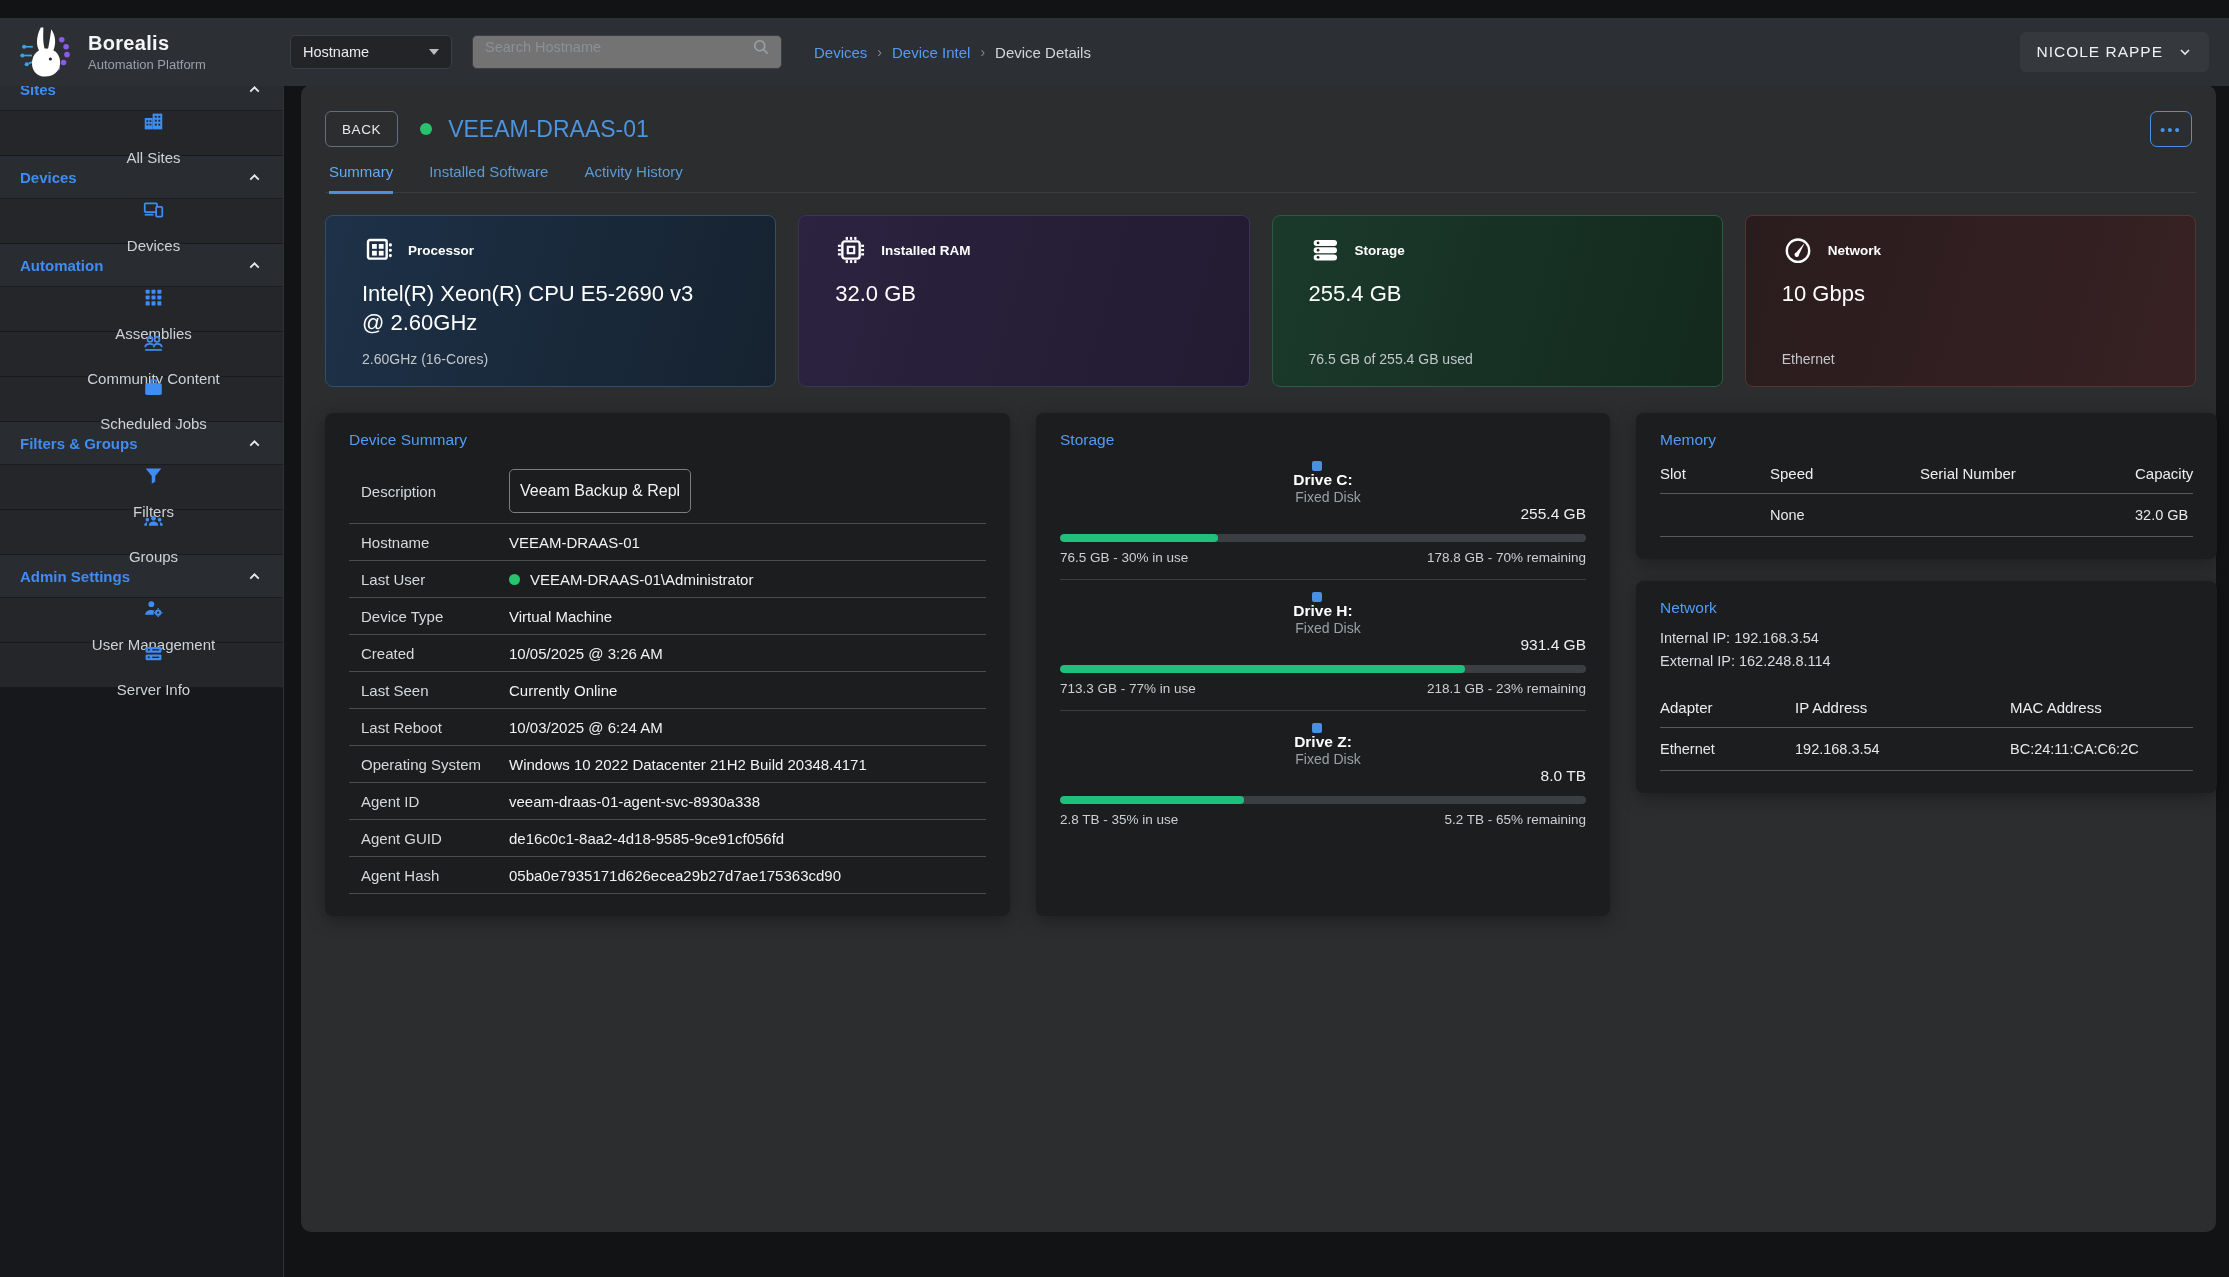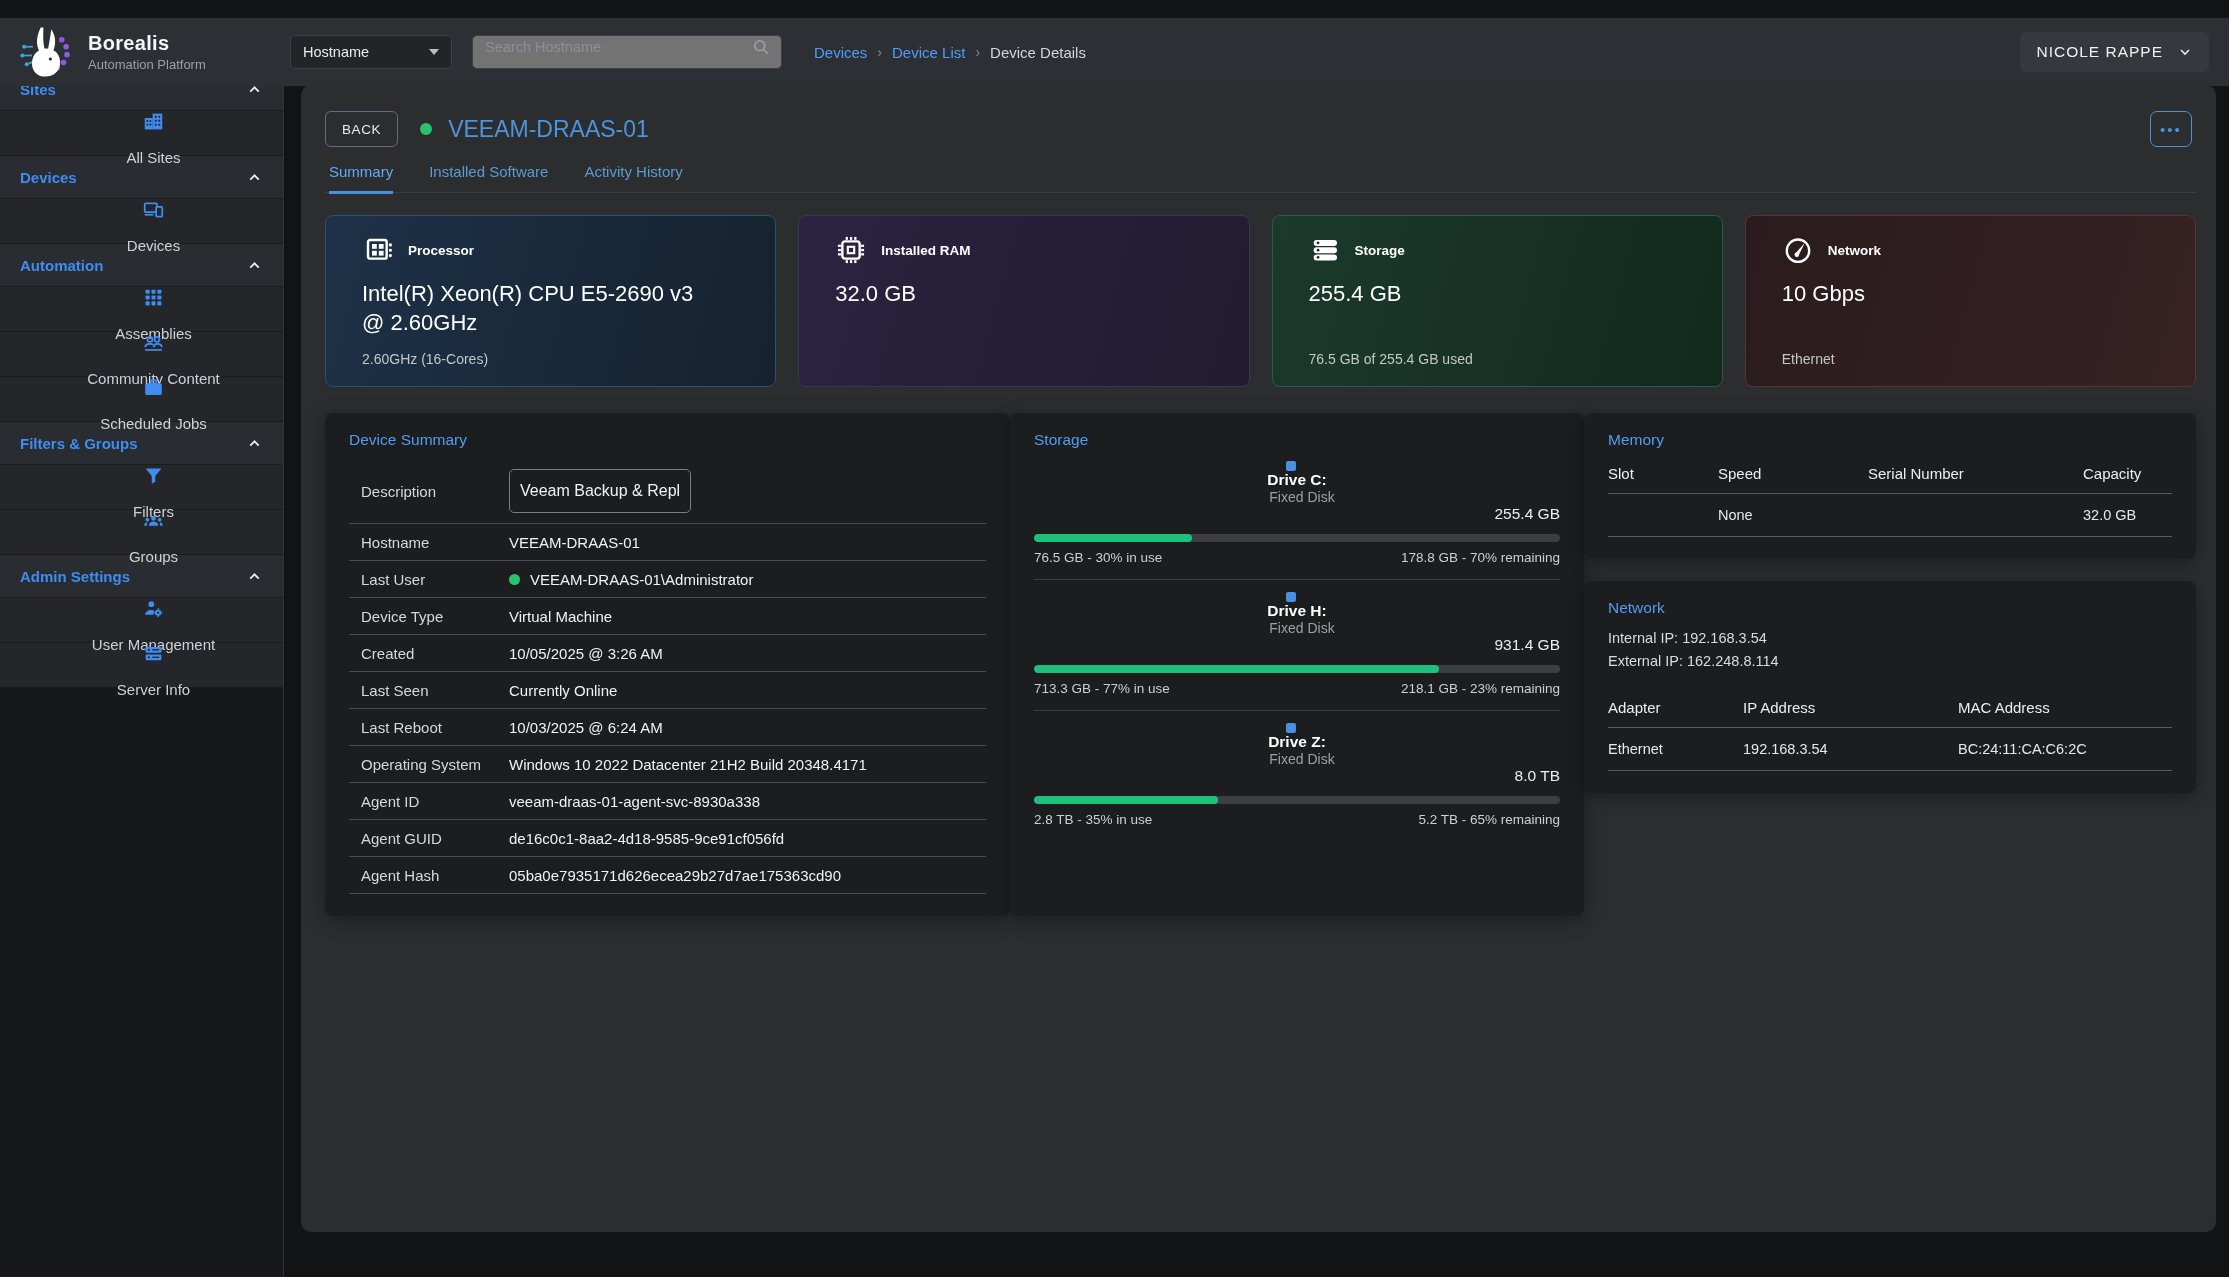--- a/index.html
+++ b/index.html
@@ -46,21 +46,21 @@
   .stat-card.blue   { background:linear-gradient(105deg,#1d3148 0%,#16222f 100%); border-color:#2e4f6e; }
   .stat-card.purple { background:linear-gradient(105deg,#2b2340 0%,#221b31 100%); border-color:#3c3356; }
   .stat-card.green  { background:linear-gradient(105deg,#1b3a2b 0%,#13291e 100%); border-color:#2d5a42; }
   .stat-card.red    { background:linear-gradient(105deg,#2a1c1e 0%,#372123 100%); border-color:#573336; }
   .sc-head { display:flex; align-items:center; gap:14px; }
   .sc-label { font-size:13.5px; font-weight:bold; color:#ffffff; }
   .sc-value { margin-top:14px; font-size:22px; color:#ffffff; line-height:1.3; max-width:95%; }
   .sc-footer { margin-top:auto; font-size:14px; color:#c3c7ca; min-height:17px; }
 
   
-  .content-row { margin-top:26px; display:flex; align-items:stretch; }
+  .content-row { margin-top:26px; display:flex; gap:26px; align-items:stretch; }
   .panel { background:#1b1d1f; border-radius:8px; padding:18px 24px 22px; box-shadow:0 4px 18px rgba(0,0,0,0.35); }
   .panel-title { color:#549bf5; font-size:15.5px; }
 
   .summary-panel { width:685px; flex:none; }
   .sum-rows { margin-top:10px; }
   .sum-row { display:flex; align-items:center; min-height:37px; border-bottom:1px solid #4a4c4f; padding:6px 0 6px 12px; }
   .sum-row.desc { padding:10px 0 10px 12px; }
   .sum-label { width:148px; flex:none; font-size:15px; color:#d6d9db; }
   .sum-value { font-size:15px; color:#f0f2f3; display:flex; align-items:center; gap:10px; }
   .desc-input { width:182px; height:44px; background:transparent; border:1px solid #7a7d82; border-radius:5px; color:#f0f2f3; font-size:16px; padding:0 10px; font-family:inherit; white-space:nowrap; overflow:hidden; }
@@ -132,21 +132,21 @@
       <input type="text" placeholder="Search Hostname" style="">
       <svg width="20" height="20" viewBox="0 0 24 24">
         <circle cx="10.5" cy="10.5" r="6" fill="none" stroke="#9aa0a6" stroke-width="2"></circle>
         <line x1="15" y1="15" x2="20" y2="20" stroke="#9aa0a6" stroke-width="2"></line>
       </svg>
     </div>
 
     <nav class="breadcrumb">
       <span class="bc-link">Devices</span>
       <span class="bc-sep">›</span>
-      <span class="bc-link">Device List</span>
+      <span class="bc-link">Device Intel</span>
       <span class="bc-sep">›</span>
       <span class="bc-current">Device Details</span>
     </nav>
 
     <div class="user-btn">
       <span>NICOLE RAPPE</span>
       <svg width="16" height="16" viewBox="0 0 24 24">
         <path d="M6 9l6 6 6-6" fill="none" stroke="#e6e8ea" stroke-width="2.4"></path>
       </svg>
     </div>

